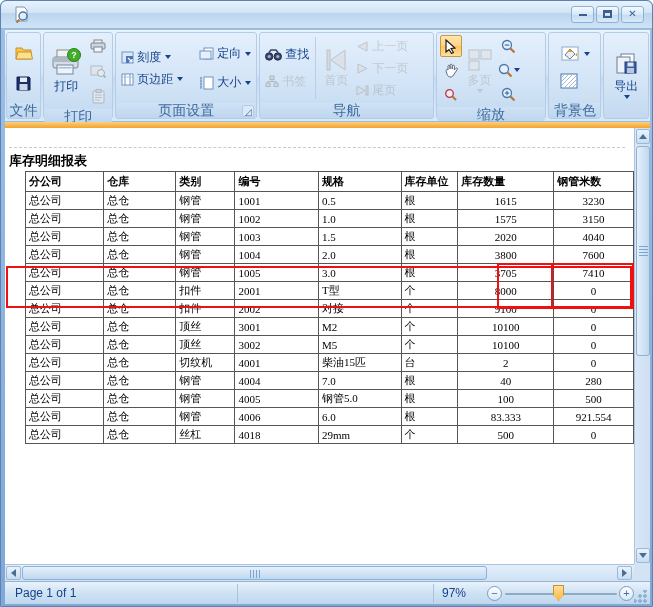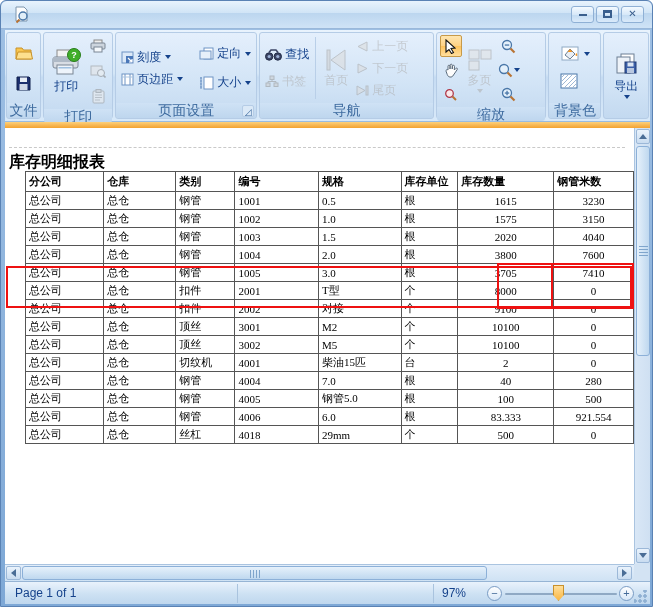--- a/index.html
+++ b/index.html
@@ -28,21 +28,21 @@
   .toolbtn { width:22px; height:22px; display:flex; align-items:center; justify-content:center; border-radius:2px; }
   .launcher { position:absolute; right:2px; bottom:1px; width:12px; height:12px; font-size:9px; color:#3e6b9f; line-height:12px; text-align:center; border:1px solid #b5cce6; border-radius:2px; background:#dbe9f7; }
   .vsep { width:1px; background:#b9cfe8; align-self:stretch; margin:2px 2px; }
 
   
   .orange-strip { position:absolute; top:121px; left:4px; width:645px; height:6px; background:linear-gradient(#fcd07c,#f3a22f); }
 
   
   .content { position:absolute; top:127px; left:4px; width:629px; height:436px; background:#fff; overflow:hidden; font-family:"Liberation Serif","DejaVu Serif",serif; }
   .margin-dash { position:absolute; left:4px; top:19px; width:616px; border-top:1px dashed #c9c9c9; }
-  .report-title { position:absolute; left:4px; top:24px; font-size:16px; font-weight:bold; color:#000; }
+  .report-title { position:absolute; left:4px; top:24px; font-size:13px; font-weight:bold; color:#000; }
   .report-table { position:absolute; left:20px; top:43px; border-collapse:collapse; table-layout:fixed; }
   .report-table th, .report-table td { border:1px solid #555; font-size:11px; padding:0 3px; overflow:hidden; white-space:nowrap; font-weight:normal; text-align:left; }
   .report-table th { height:20px; font-weight:bold; }
   .report-table td { height:18px; }
   .report-table .num { text-align:center; }
   .redbox { position:absolute; border:2px solid #ee1111; pointer-events:none; }
   #hl-outer { left:1px; top:138px; width:626px; height:42px; }
   #hl-qty { left:492px; top:135px; width:56px; height:46px; }
   #hl-meters { left:546px; top:135px; width:83px; height:46px; }
 

